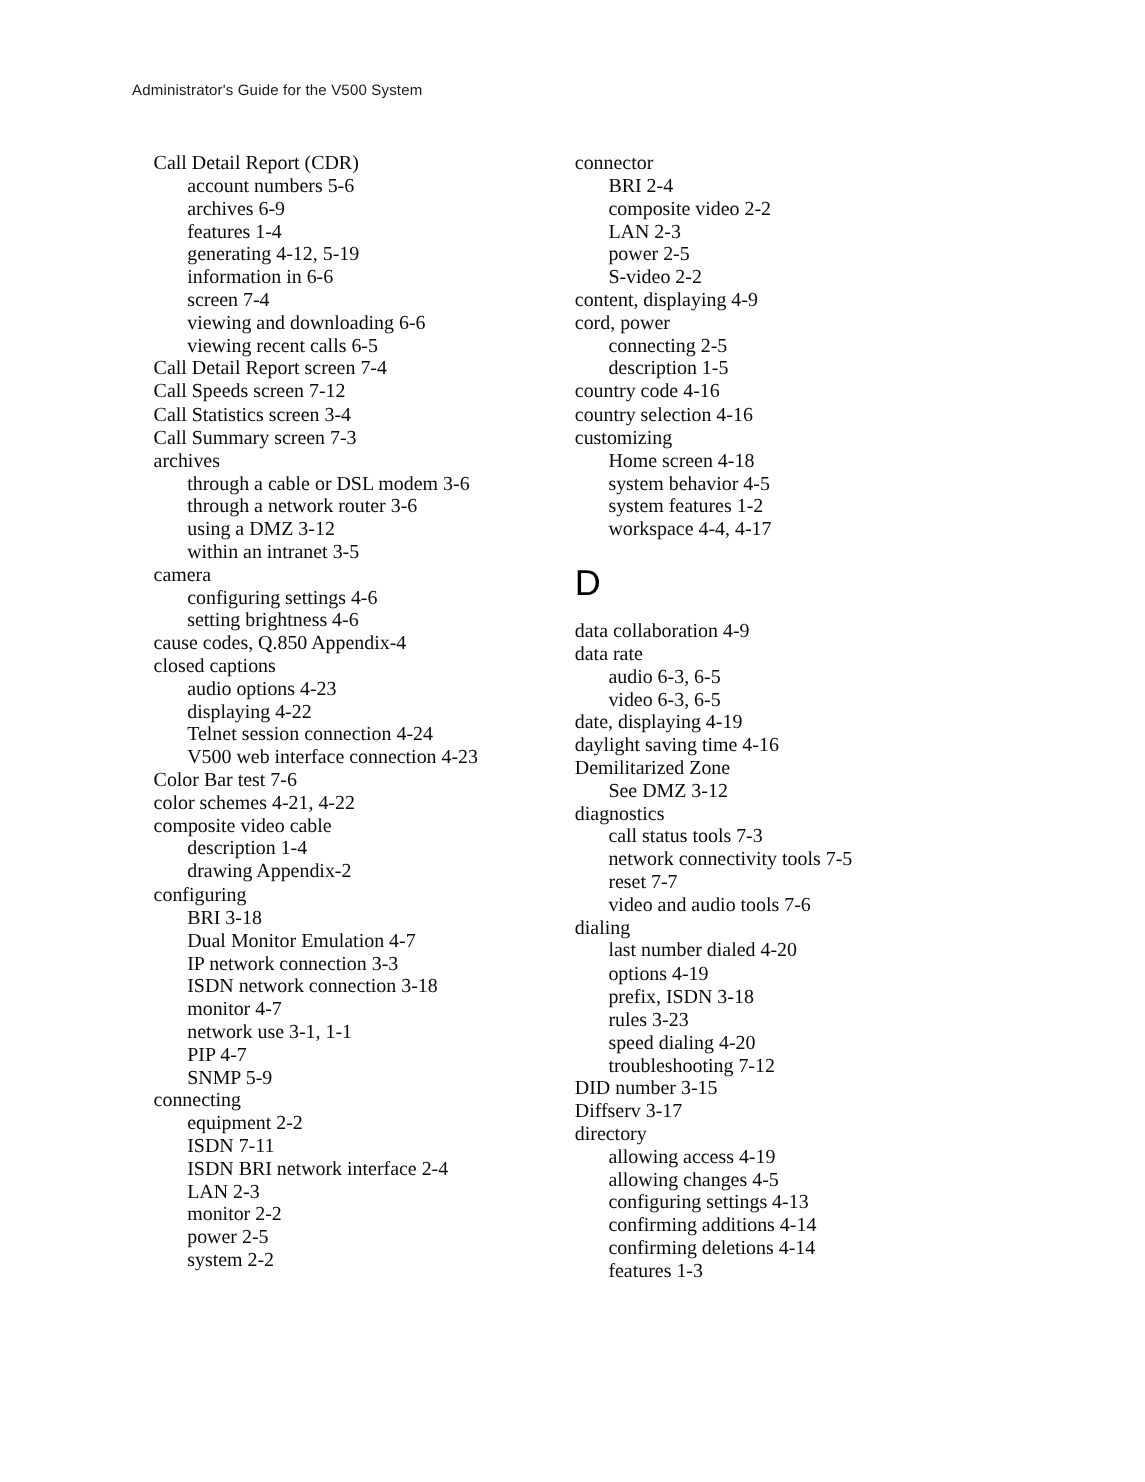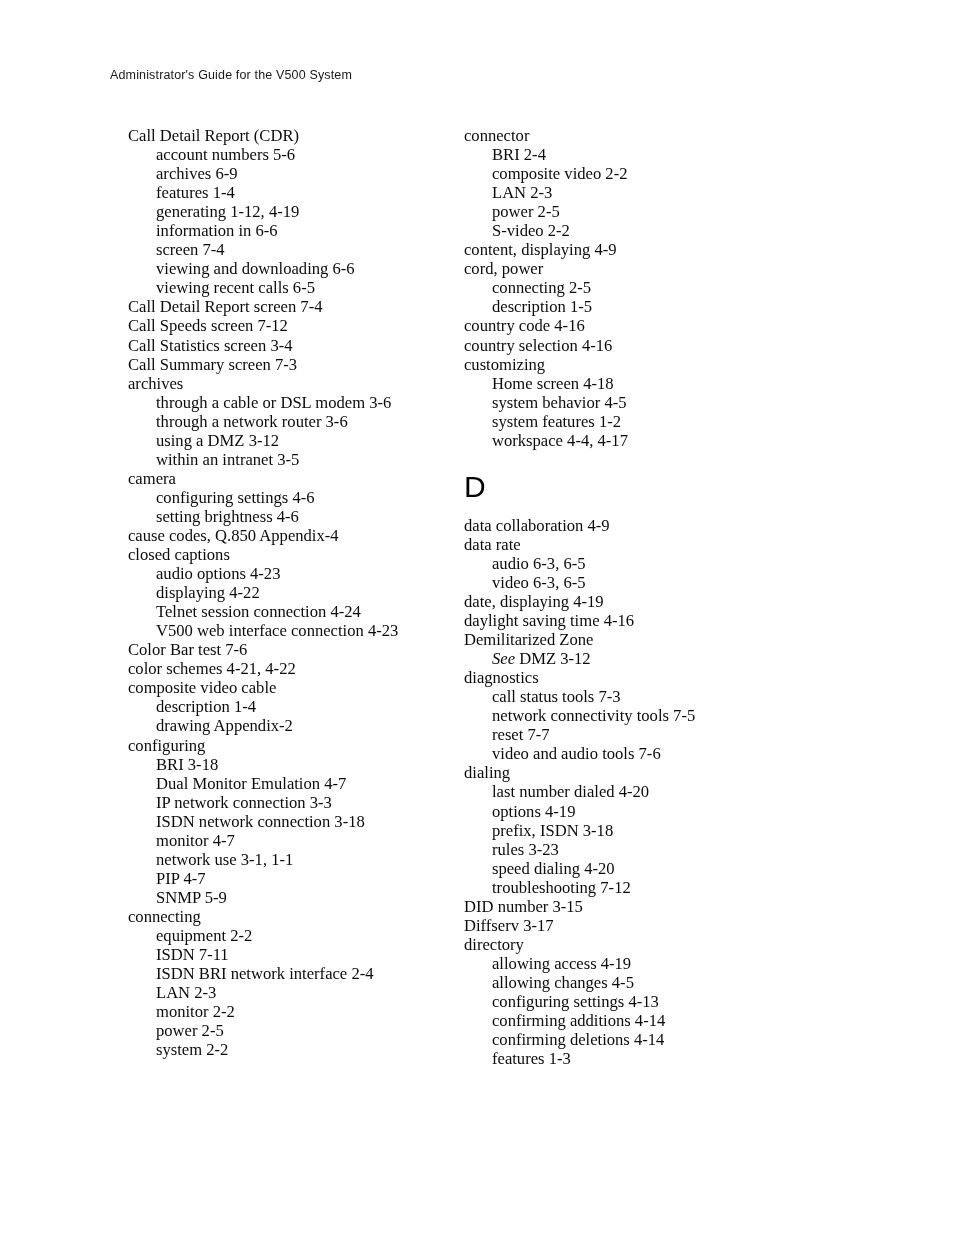--- a/index.html
+++ b/index.html
@@ -43,34 +43,33 @@
     left: 0;
     top: 126px;
     width: 954px;
   }
   .column {
     position: absolute;
     top: 0;
     width: 380px;
   }
   .column.left  { left: 128px; }
-  .column.right { left: 464px; }
+  .column.right { left: 479px; }
 
   
   .entry {
     font-size: 16.6px;
     line-height: 19.05px;
     white-space: nowrap;
     color: #0b0b0b;
   }
   .entry.lvl0 { padding-left: 0px; }
   .entry.lvl1 { padding-left: 28px; }
 
   .entry .see {
-    font-style: italic;
   }
 
   
   .letter-heading {
     font-family: "Liberation Sans", sans-serif;
     font-size: 30px;
     line-height: 30px;
     font-weight: 400;
     color: #000000;
     margin-top: 22px;
@@ -110,21 +109,21 @@
   <div class="running-header">Administrator's Guide for the V500 System</div>
 
   <div class="index-body">
 
     <div class="column left">
       <div id="col-left">
           <div class="entry lvl0">Call Detail Report (CDR)</div>
           <div class="entry lvl1">account numbers 5-6</div>
           <div class="entry lvl1">archives 6-9</div>
           <div class="entry lvl1">features 1-4</div>
-          <div class="entry lvl1">generating 1-12, 4-19</div>
+          <div class="entry lvl1">generating 4-12, 5-19</div>
           <div class="entry lvl1">information in 6-6</div>
           <div class="entry lvl1">screen 7-4</div>
           <div class="entry lvl1">viewing and downloading 6-6</div>
           <div class="entry lvl1">viewing recent calls 6-5</div>
           <div class="entry lvl0">Call Detail Report screen 7-4</div>
           <div class="entry lvl0">Call Speeds screen 7-12</div>
           <div class="entry lvl0">Call Statistics screen 3-4</div>
           <div class="entry lvl0">Call Summary screen 7-3</div>
           <div class="entry lvl0">archives</div>
           <div class="entry lvl1">through a cable or DSL modem 3-6</div>

